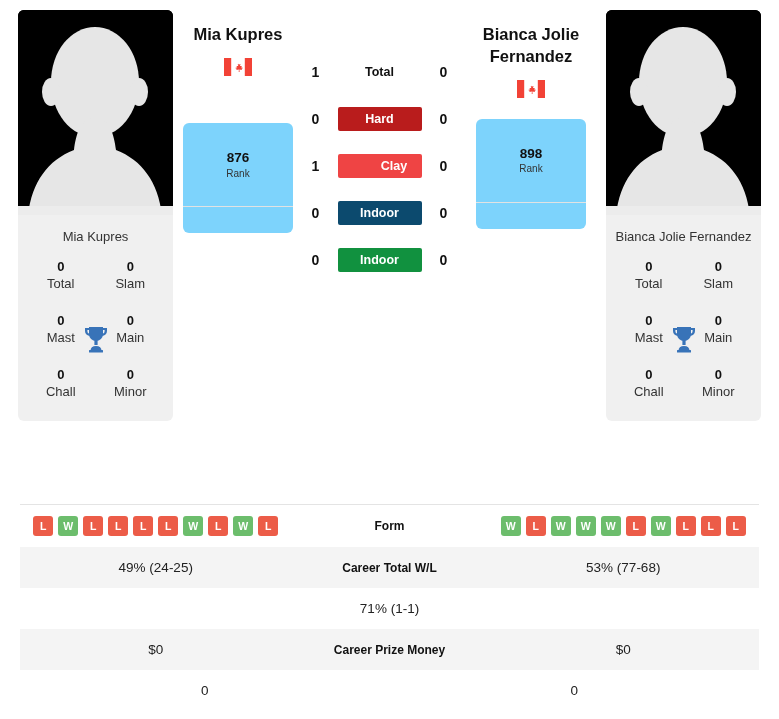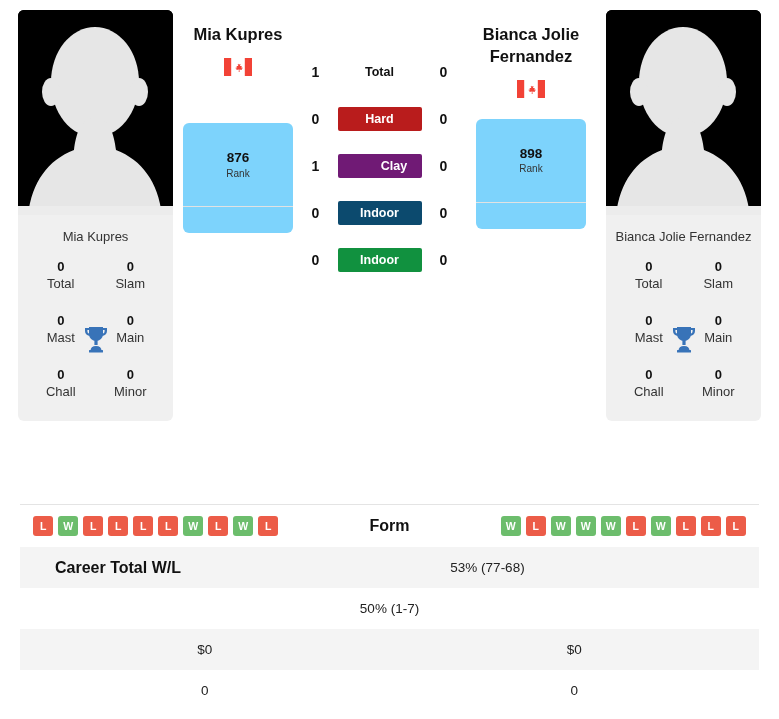--- a/index.html
+++ b/index.html
@@ -169,21 +169,21 @@
   .cside {
     flex: 1 1 0;
     text-align: center;
     font-size: 13.5px;
     color: #222;
     min-width: 0;
   }
   .cmid {
     flex: 0 0 196px;
     text-align: center;
-    font-size: 16px;
+    font-size: 12px;
     font-weight: bold;
     color: #111;
   }
 
   .formstrip {
     display: flex;
     justify-content: center;
     gap: 5px;
   }
   .fbadge {
@@ -285,21 +285,21 @@
         <div class="h2h-label">Total</div>
         <div class="h2h-score">0</div>
       </div>
       <div class="h2h-row">
         <div class="h2h-score">0</div>
         <div class="h2h-label surface" style="background: #b91c1c;">Hard</div>
         <div class="h2h-score">0</div>
       </div>
       <div class="h2h-row">
         <div class="h2h-score">1</div>
-        <div class="h2h-label surface" style="background: #701a75; padding-left: 29px;">Clay</div>
+        <div class="h2h-label surface" style="background: #ef4444; padding-left: 29px;">Clay</div>
         <div class="h2h-score">0</div>
       </div>
       <div class="h2h-row">
         <div class="h2h-score">0</div>
         <div class="h2h-label surface" style="background: #0c4a6e;">Indoor</div>
         <div class="h2h-score">0</div>
       </div>
       <div class="h2h-row">
         <div class="h2h-score">0</div>
         <div class="h2h-label surface" style="background: rgb(17, 145, 63);">Indoor</div>
@@ -412,30 +412,32 @@
             <div class="fbadge" style="background: rgb(236, 92, 72);">L</div>
             <div class="fbadge" style="background: rgb(108, 189, 108);">W</div>
             <div class="fbadge" style="background: rgb(236, 92, 72);">L</div>
             <div class="fbadge" style="background: rgb(236, 92, 72);">L</div>
             <div class="fbadge" style="background: rgb(236, 92, 72);">L</div>
           </div>
       </div>
     </div>
 
     <div class="crow shaded">
+      <div class="cside">49% (24-25)</div>
       <div class="cmid">Career Total W/L</div>
       <div class="cside">53% (77-68)</div>
     </div>
 
     <div class="crow">
-      <div class="cside">50% (1-7)</div>
+      <div class="cside">71% (1-1)</div>
     </div>
 
     <div class="crow shaded">
       <div class="cside">$0</div>
+      <div class="cmid">Career Prize Money</div>
       <div class="cside">$0</div>
     </div>
 
     <div class="crow">
       <div class="cside">0</div>
       <div class="cside">0</div>
     </div>
 
   </div>
 </div>

